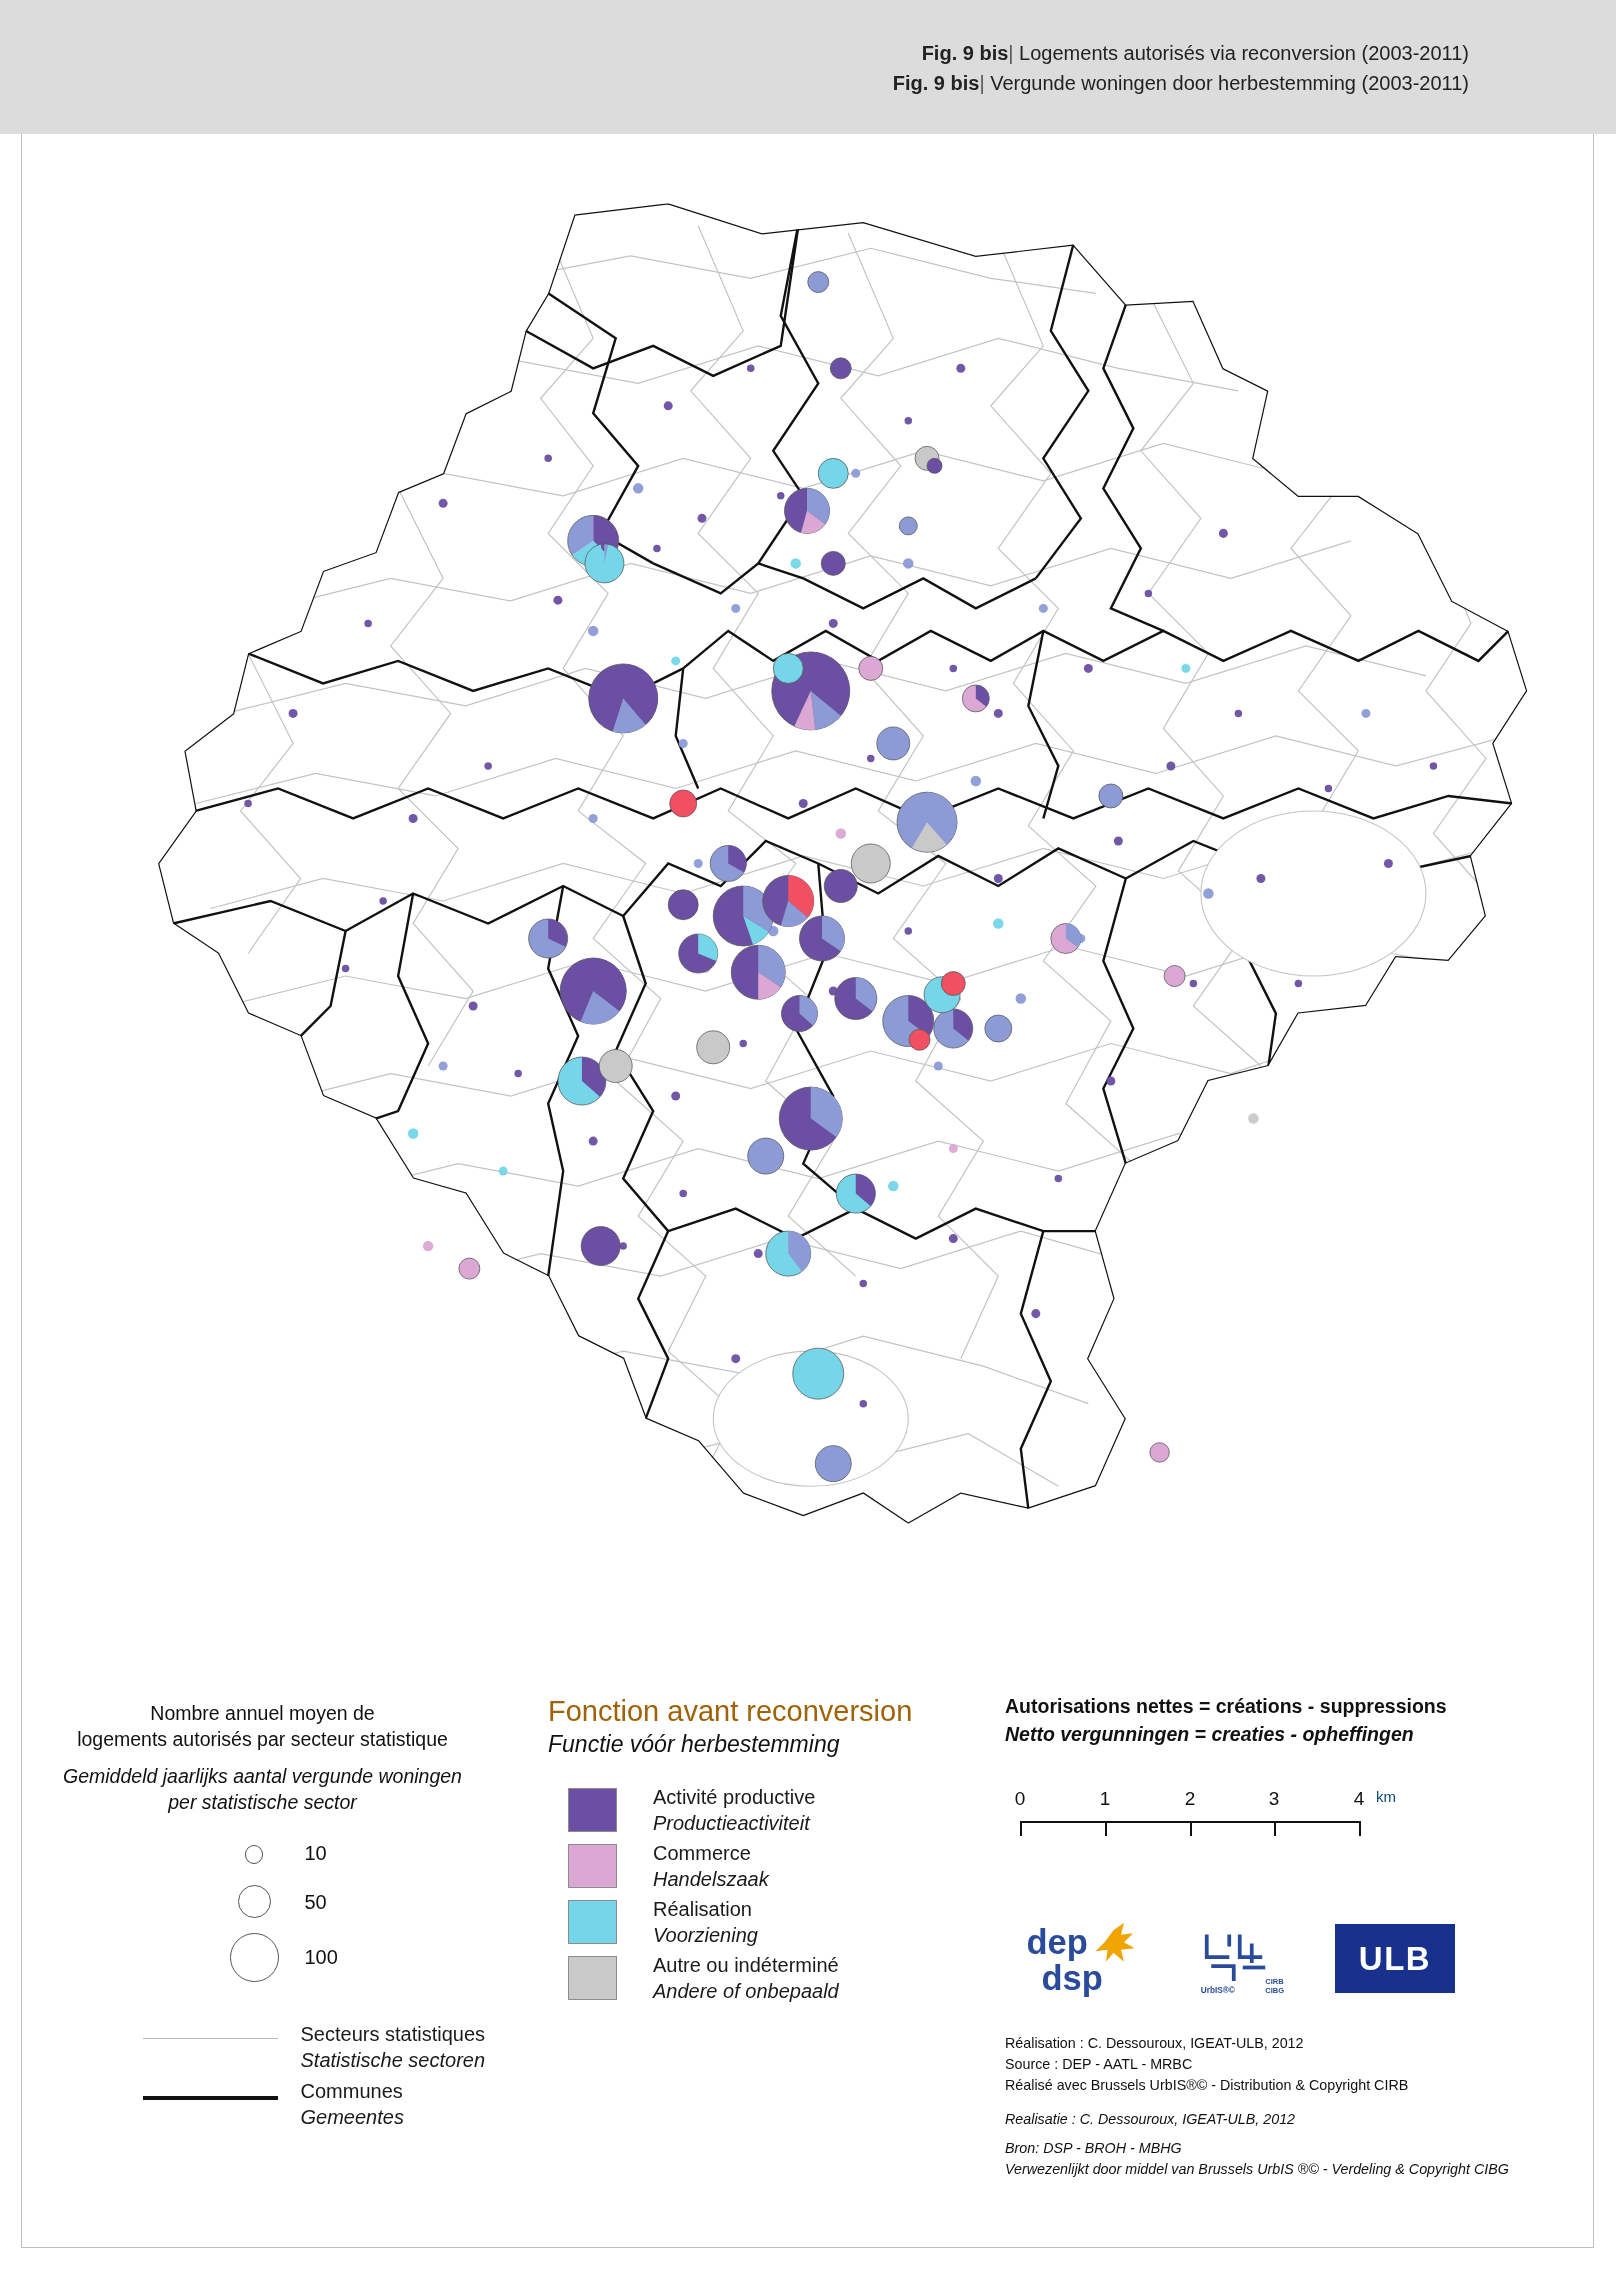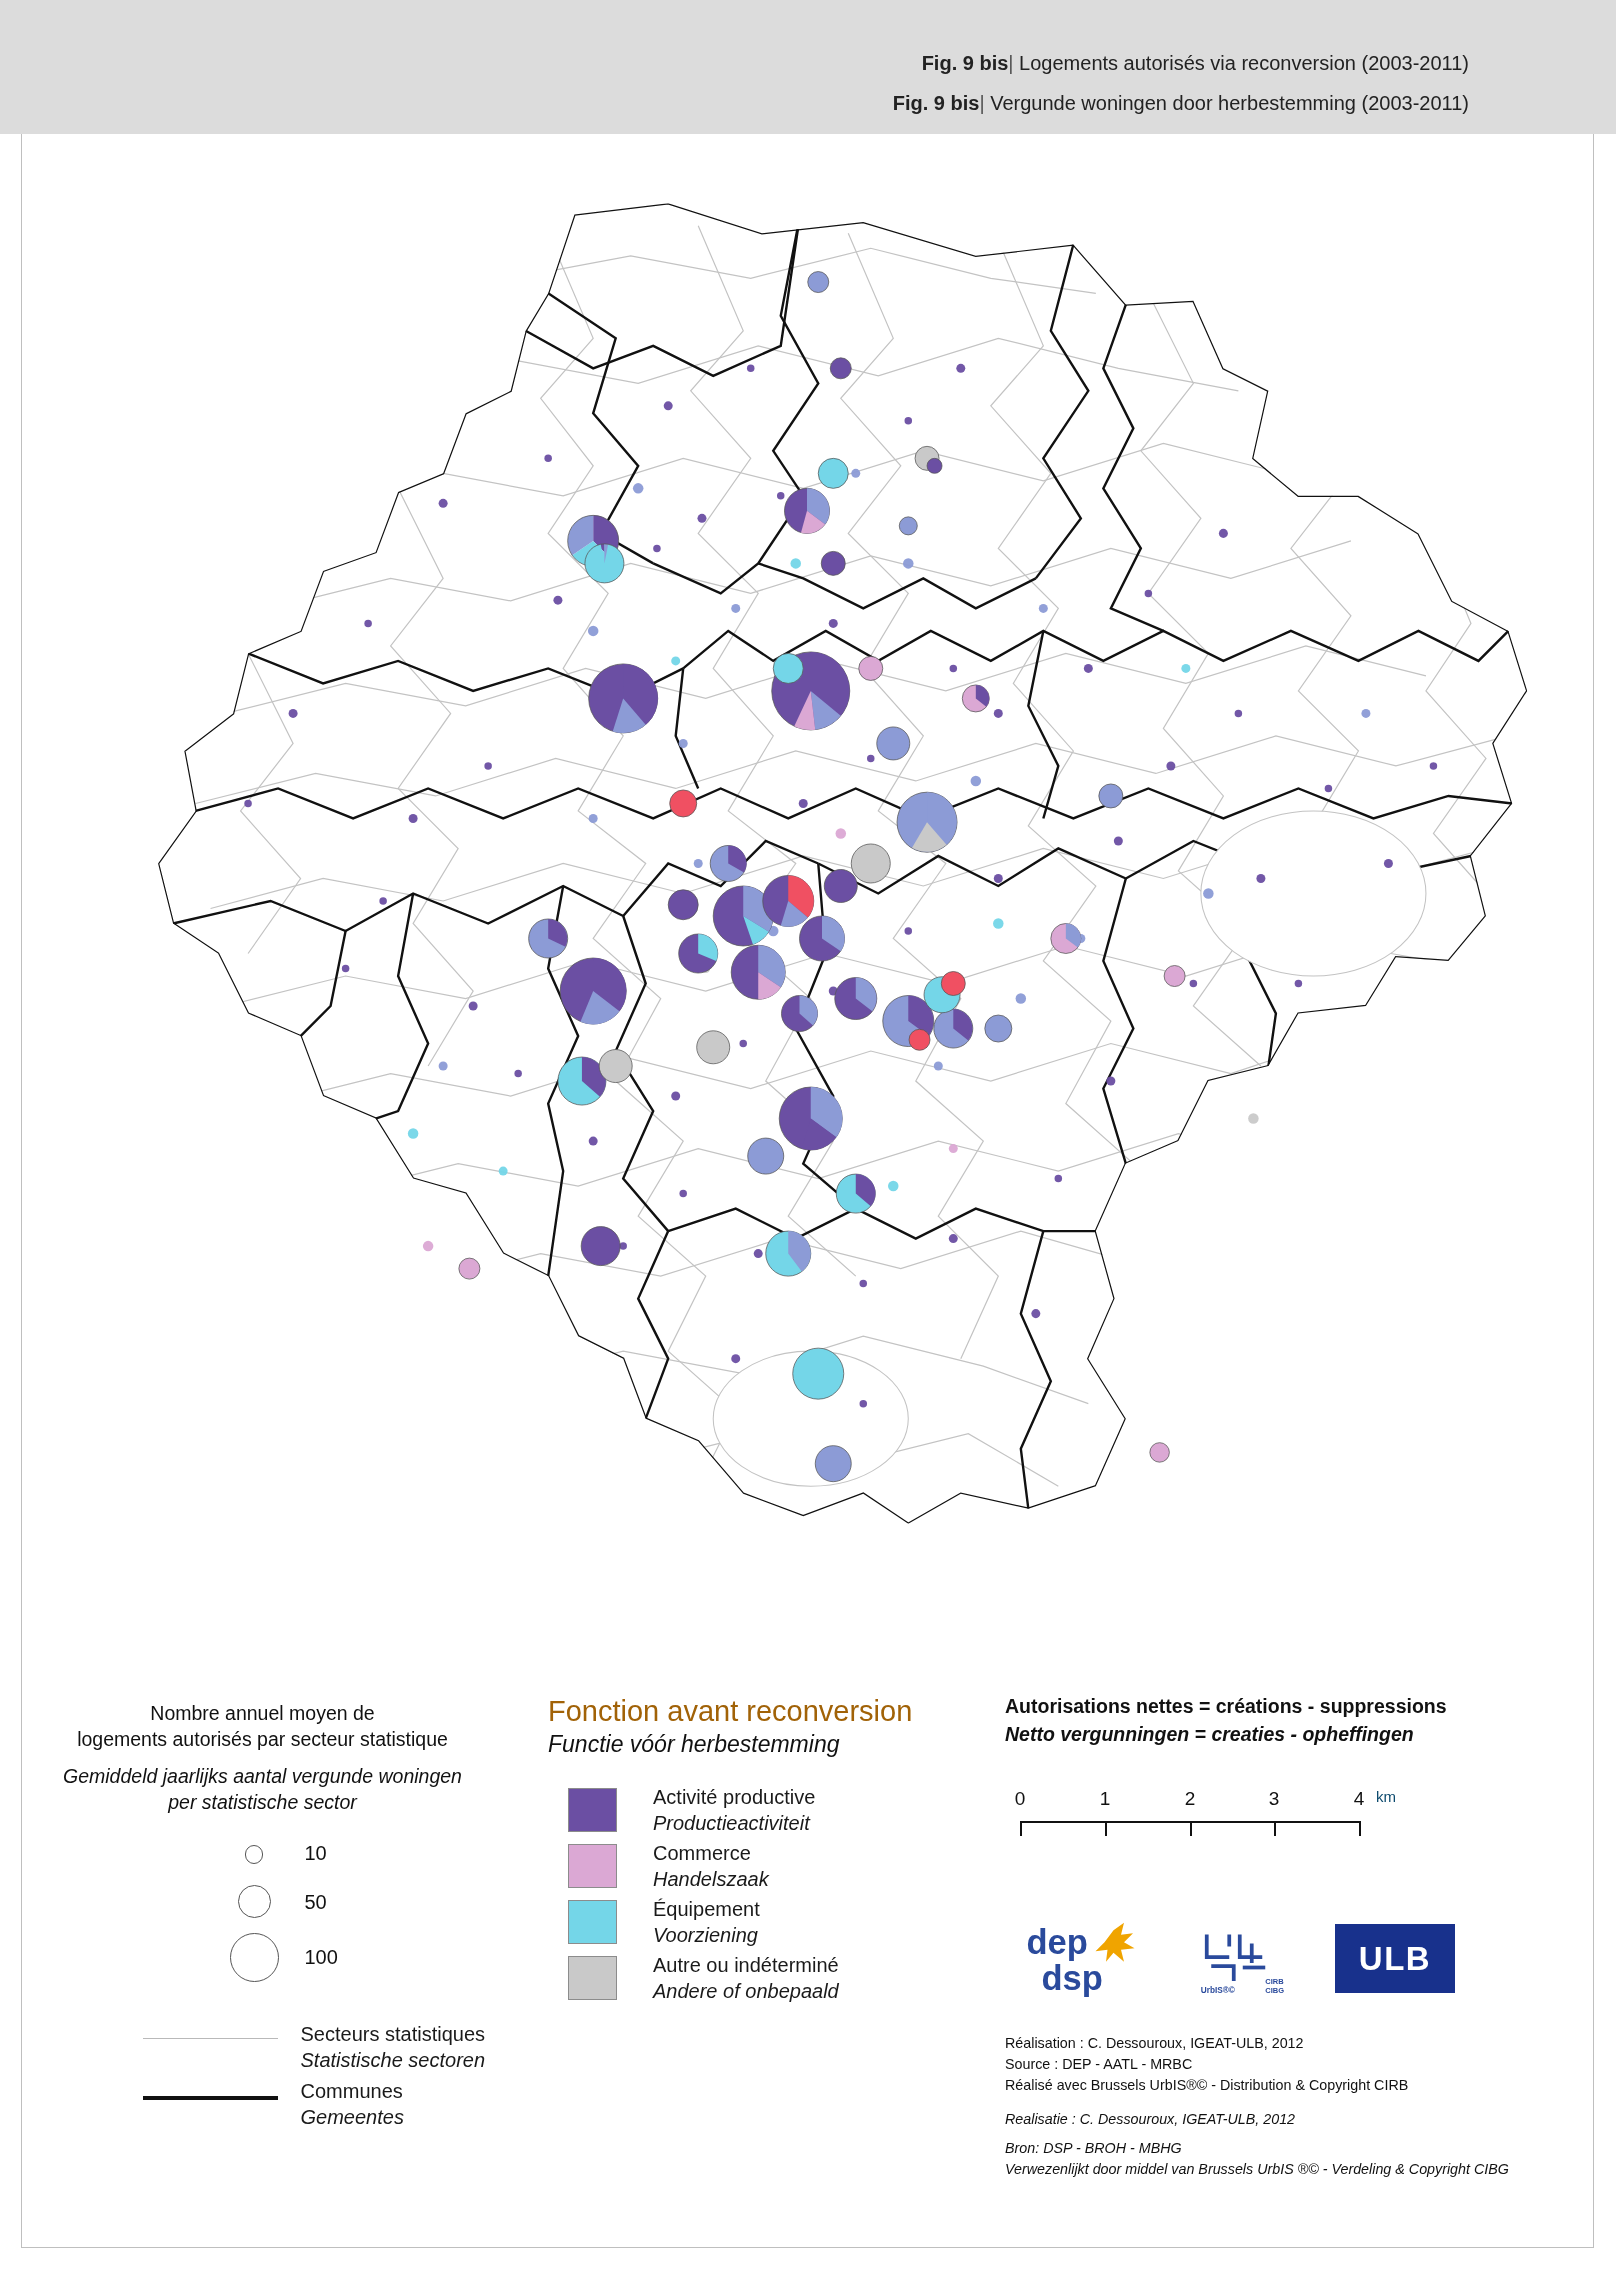--- a/index.html
+++ b/index.html
@@ -13,21 +13,21 @@
   .page{position:relative;width:1616px;height:2273px;background:#ffffff;}
 
   
   .header{
     position:absolute;left:0;top:0;width:1616px;height:134px;
     background:#dcdcdc;
   }
   .header-inner{
     position:absolute;right:147px;top:38px;text-align:right;line-height:1.5;
   }
-  .hdr-line{font-size:20px;color:#222;margin-top:10px;}
+  .hdr-line{font-size:20px;color:#222;}
   .hdr-line b{font-weight:bold;}
   .hdr-line .sep{color:#555;}
   .hdr-line.nl{font-style:normal;}
 
   
   .frame{
     position:absolute;left:21px;top:134px;width:1573px;height:2114px;
     border:1.5px solid #bfbfbf;border-top:none;box-sizing:border-box;background:#fff;
   }
 
@@ -534,21 +534,21 @@
         <div class="cat">
           <div class="swatch" style="background:#dba8d4;"></div>
           <div class="cat-txt">
             <span>Commerce</span>
             <i>Handelszaak</i>
           </div>
         </div>
         <div class="cat">
           <div class="swatch" style="background:#74d6e8;"></div>
           <div class="cat-txt">
-            <span>Équipement</span>
+            <span>Réalisation</span>
             <i>Voorziening</i>
           </div>
         </div>
         <div class="cat">
           <div class="swatch" style="background:#c9c9c9;"></div>
           <div class="cat-txt">
             <span>Autre ou indéterminé</span>
             <i>Andere of onbepaald</i>
           </div>
         </div>

